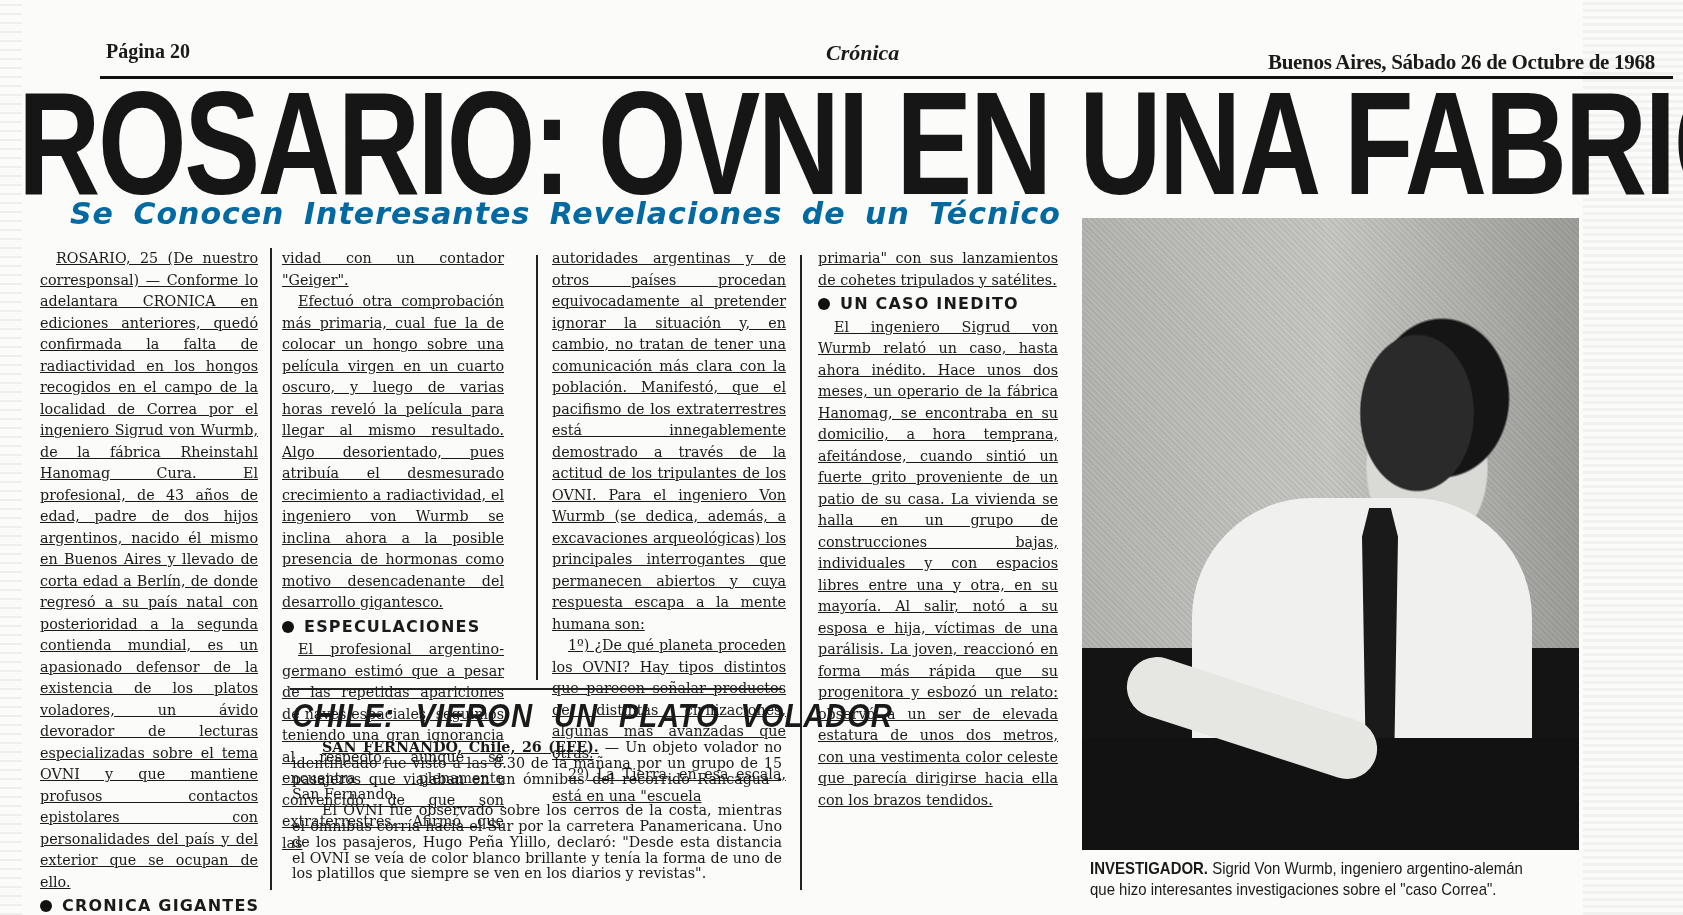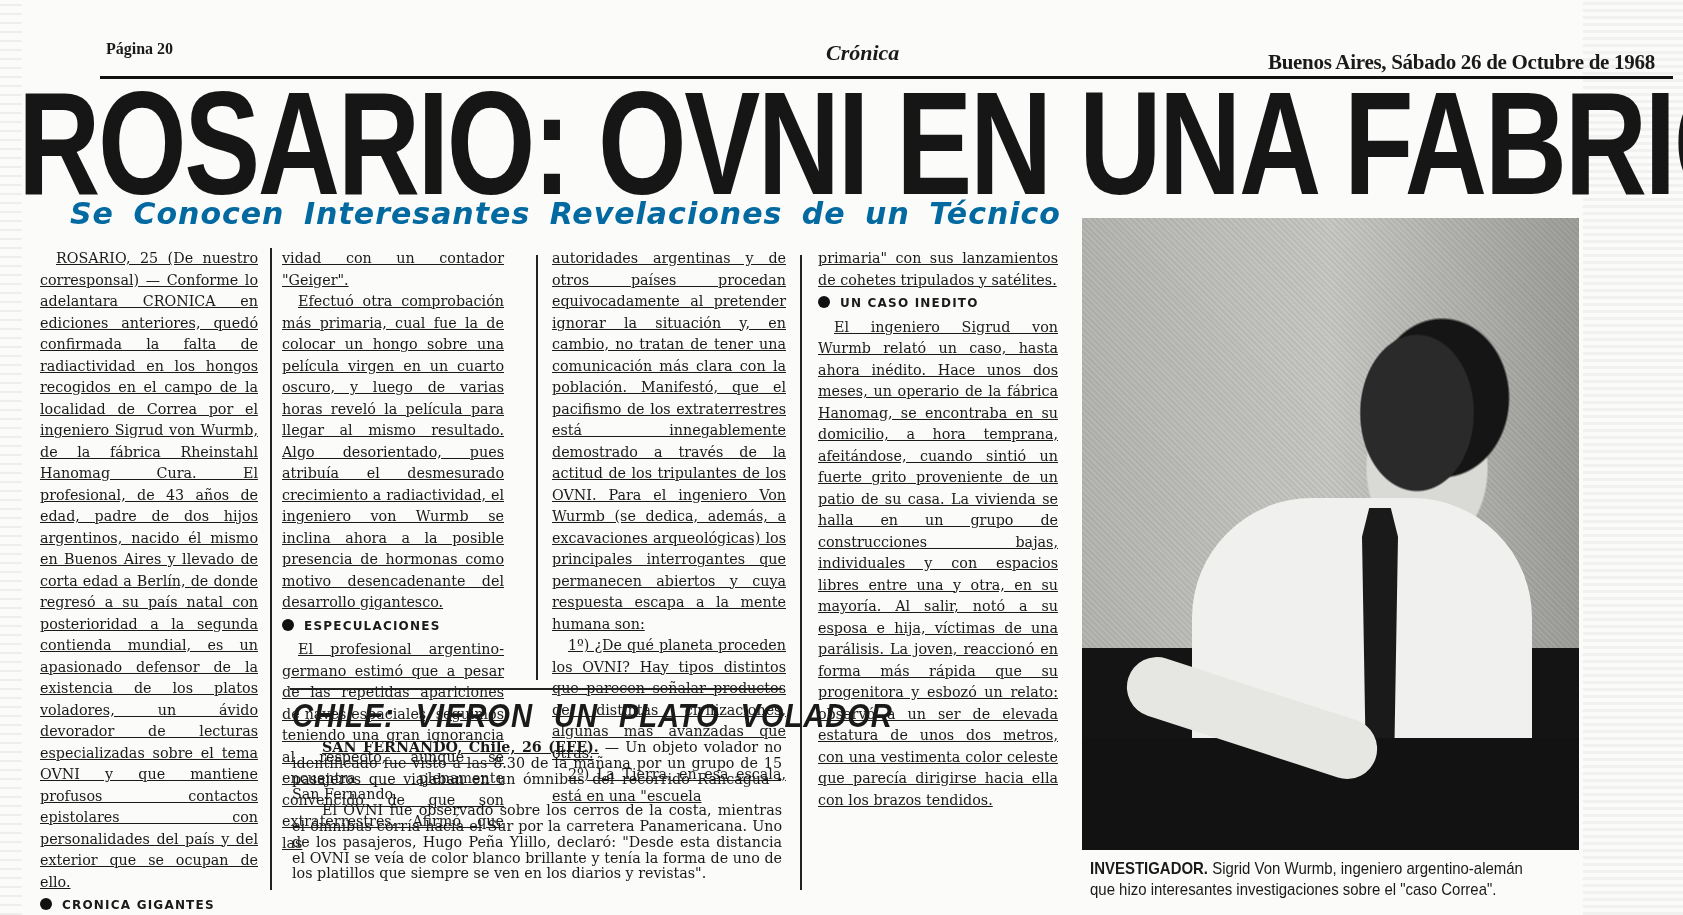--- a/index.html
+++ b/index.html
@@ -6,21 +6,21 @@
   body {
     width: 1683px; height: 915px; overflow: hidden;
     background: #fbfbf9;
     font-family: "DejaVu Serif", "Liberation Serif", serif;
     color: #1a1a1a;
     position: relative;
   }
   .page { position: absolute; inset: 0; }
   
   .masthead { position: absolute; left: 0; top: 36px; width: 1683px; height: 40px; }
-  .mh-page { position: absolute; left: 106px; top: 4px; font-family: "Liberation Serif", serif; font-weight: bold; font-size: 16px; }
+  .mh-page { position: absolute; left: 106px; top: 4px; font-family: "Liberation Serif", serif; font-weight: bold; font-size: 20px; }
   .mh-paper { position: absolute; left: 826px; top: 4px; font-family: "Liberation Serif", serif; font-weight: bold; font-style: italic; font-size: 22px; text-align: center; }
   .mh-date { position: absolute; left: 1220px; top: 14px; font-family: "Liberation Serif", serif; font-weight: bold; font-size: 21px; letter-spacing: -0.3px; margin-left: 48px; }
   .mh-rule { position: absolute; left: 100px; right: 10px; top: 40px; height: 3px; background: #111; }
   
   .headline {
     position: absolute; left: 18px; top: 84px; width: 1560px; height: 120px;
     font-family: "Liberation Sans", sans-serif; font-weight: bold;
     font-size: 146px; line-height: 120px; letter-spacing: -3px;
     transform: scaleX(0.78); transform-origin: left top;
     color: #161616; white-space: nowrap;
@@ -38,21 +38,21 @@
     font-family: "DejaVu Serif", serif;
   }
   .col p { margin: 0; text-indent: 16px; text-decoration: underline; }
   .col p.noind { text-indent: 0; }
   .col1 { left: 40px; top: 248px; width: 218px; }
   .col2 { left: 282px; top: 248px; width: 222px; }
   .col3 { left: 552px; top: 248px; width: 234px; }
   .col4 { left: 818px; top: 248px; width: 240px; }
   .vrule { position: absolute; width: 2px; background: #222; }
   .sect {
-    font-family: "DejaVu Sans", sans-serif; font-weight: bold; font-size: 12px;
+    font-family: "DejaVu Sans", sans-serif; font-weight: bold; font-size: 16px;
     letter-spacing: 1.2px; margin: 2px 0 2px 0; text-indent: 0; white-space: nowrap;
   }
   .bullet { display: inline-block; width: 12px; height: 12px; background: #111; border-radius: 50%; margin-right: 10px; vertical-align: -1px; }
   
   .chile-rule { position: absolute; left: 290px; top: 688px; width: 492px; height: 2px; background: #222; }
   .chile-head {
     position: absolute; left: 292px; top: 696px; font-family: "Liberation Sans", sans-serif;
     font-weight: bold; font-style: italic; font-size: 34px; letter-spacing: 1px;
     word-spacing: 14px; transform: scaleX(0.86); transform-origin: left top; white-space: nowrap;
   }

